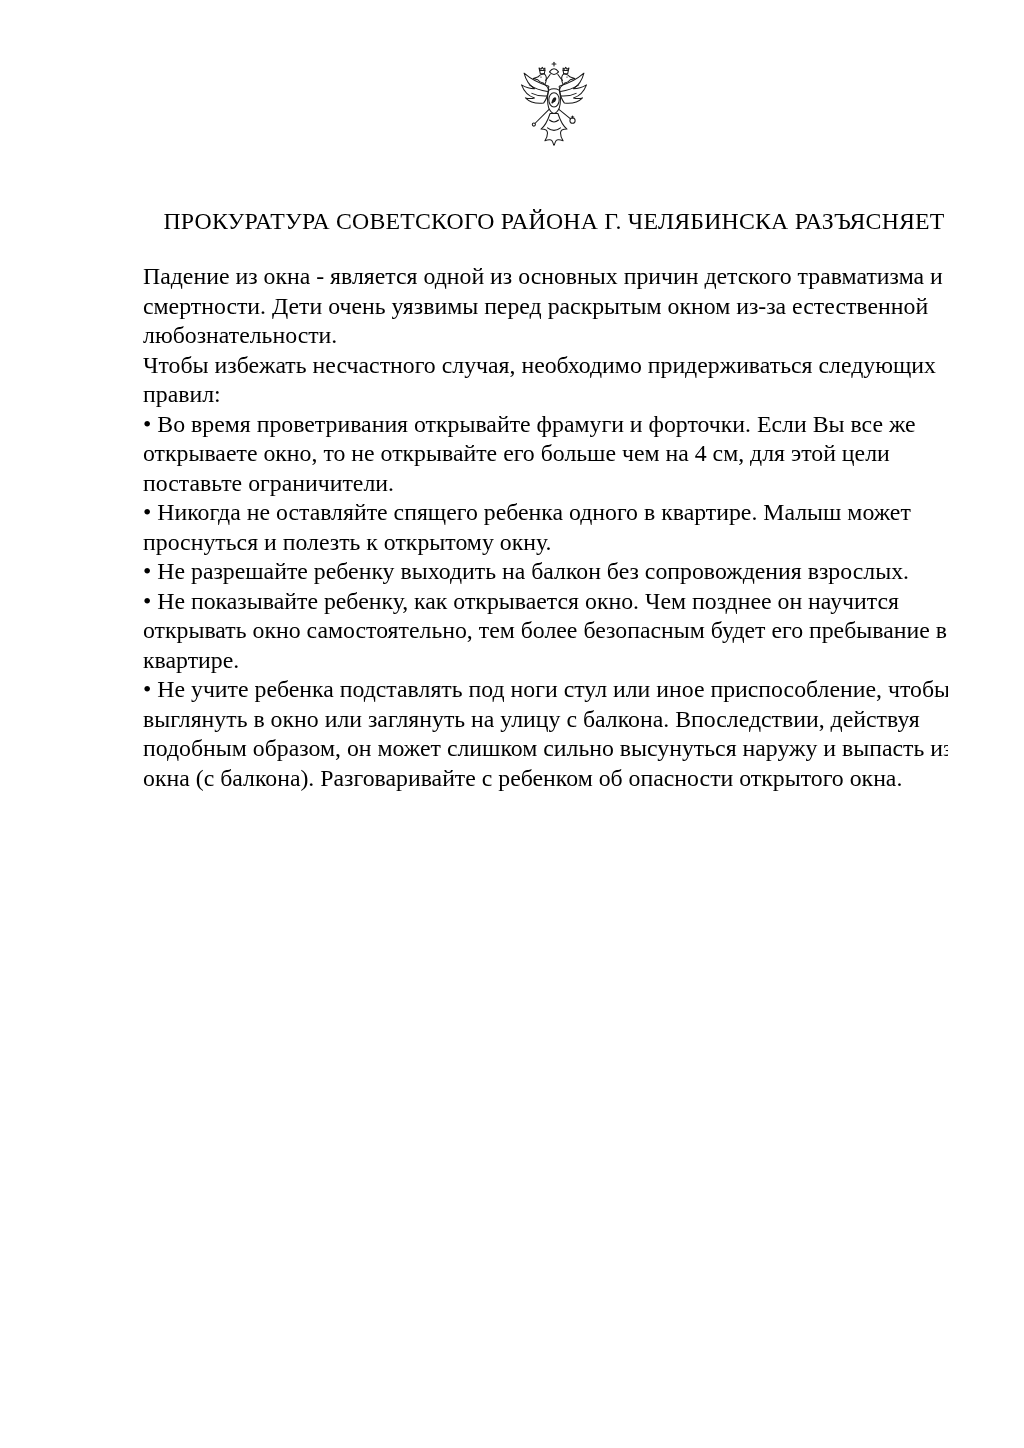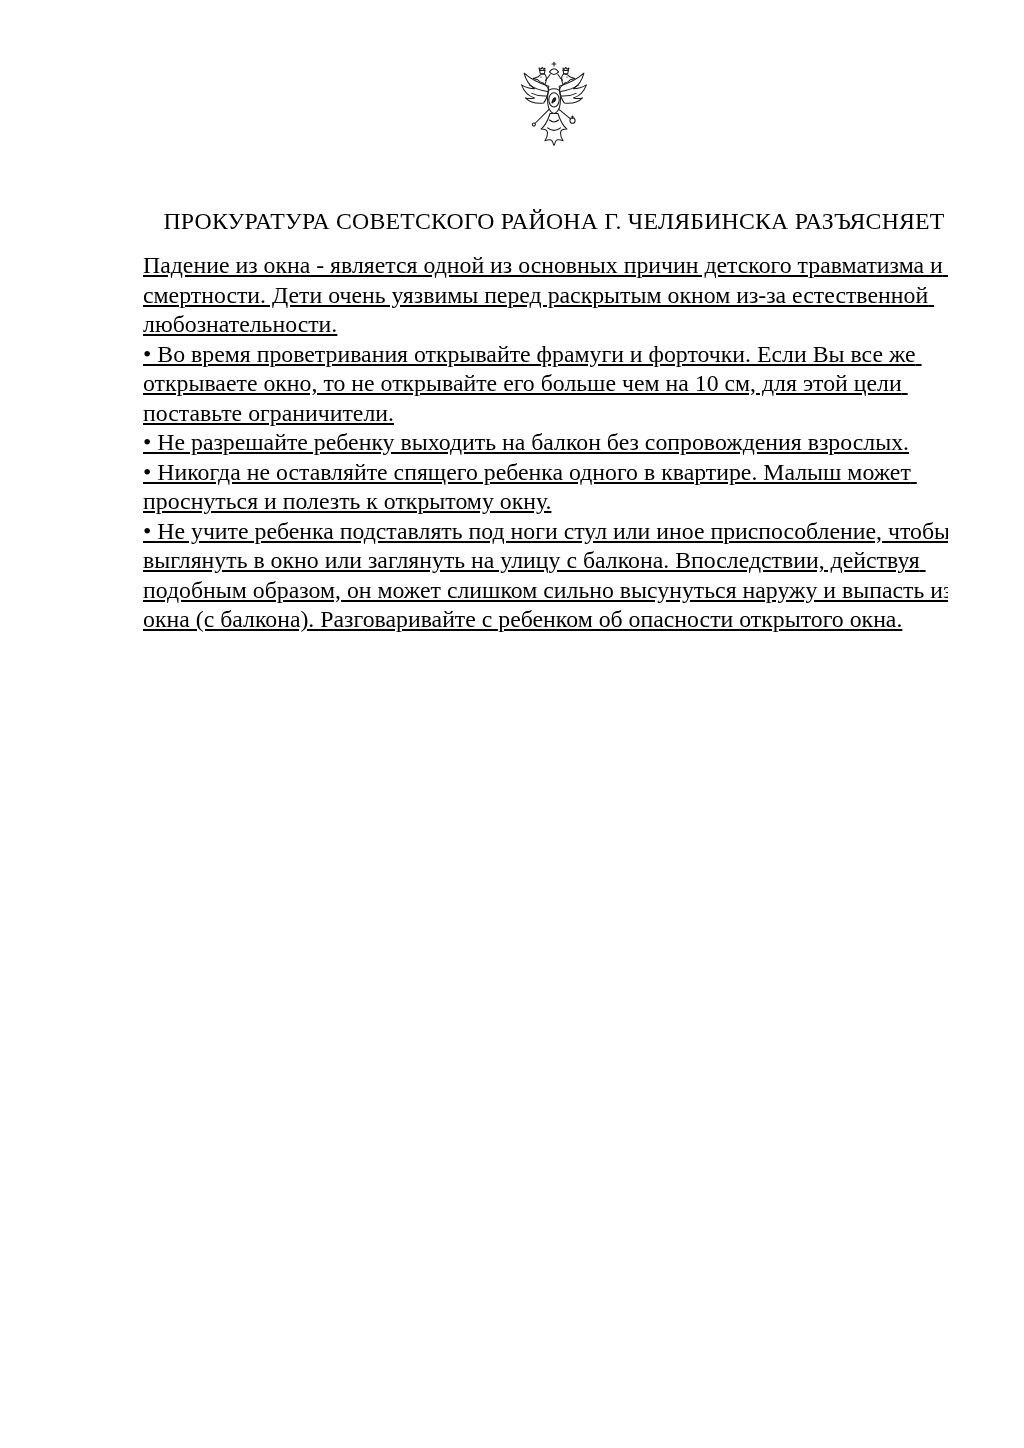--- a/index.html
+++ b/index.html
@@ -30,25 +30,24 @@
     width: 822px;
     margin: 52px 0 0 0;
     font-size: 23.8px;
     line-height: 30px;
     font-weight: normal;
     text-align: center;
     letter-spacing: 0.2px;
   }
   .doc-body {
     width: 822px;
-    margin-top: 15px;
+    margin-top: 26px;
     font-size: 23.8px;
     line-height: 29.5px;
     text-align: left;
-    text-decoration: underline;
   }
   .para {
     margin: 0;
     white-space: pre-wrap;
   }
 </style>
 </head>
 <body>
 
 <div class="page">
@@ -106,19 +105,21 @@
           <path d="M50 102 Q60 110 70 102"></path>
         </g>
       </svg>
     </span>
   </div>
 
   <div class="doc-title">ПРОКУРАТУРА СОВЕТСКОГО РАЙОНА Г. ЧЕЛЯБИНСКА РАЗЪЯСНЯЕТ</div>
 
   <div class="doc-body">
       <p class="para">Падение из окна - является одной из основных причин детского травматизма и смертности. Дети очень уязвимы перед раскрытым окном из-за естественной любознательности.</p>
-      <p class="para">• Во время проветривания открывайте фрамуги и форточки. Если Вы все же открываете окно, то не открывайте его больше чем на 10 см, для этой цели поставьте ограничители.</p>
+      <p class="para">Чтобы избежать несчастного случая, необходимо придерживаться следующих правил:</p>
+      <p class="para">• Во время проветривания открывайте фрамуги и форточки. Если Вы все же открываете окно, то не открывайте его больше чем на 4 см, для этой цели поставьте ограничители.</p>
+      <p class="para">• Никогда не оставляйте спящего ребенка одного в квартире. Малыш может проснуться и полезть к открытому окну.</p>
       <p class="para">• Не разрешайте ребенку выходить на балкон без сопровождения взрослых.</p>
-      <p class="para">• Никогда не оставляйте спящего ребенка одного в квартире. Малыш может проснуться и полезть к открытому окну.</p>
+      <p class="para">• Не показывайте ребенку, как открывается окно. Чем позднее он научится открывать окно самостоятельно, тем более безопасным будет его пребывание в квартире.</p>
       <p class="para">• Не учите ребенка подставлять под ноги стул или иное приспособление, чтобы выглянуть в окно или заглянуть на улицу с балкона. Впоследствии, действуя подобным образом, он может слишком сильно высунуться наружу и выпасть из окна (с балкона). Разговаривайте с ребенком об опасности открытого окна.</p>
     </div>
 
 </div>
 
 </body></html>

